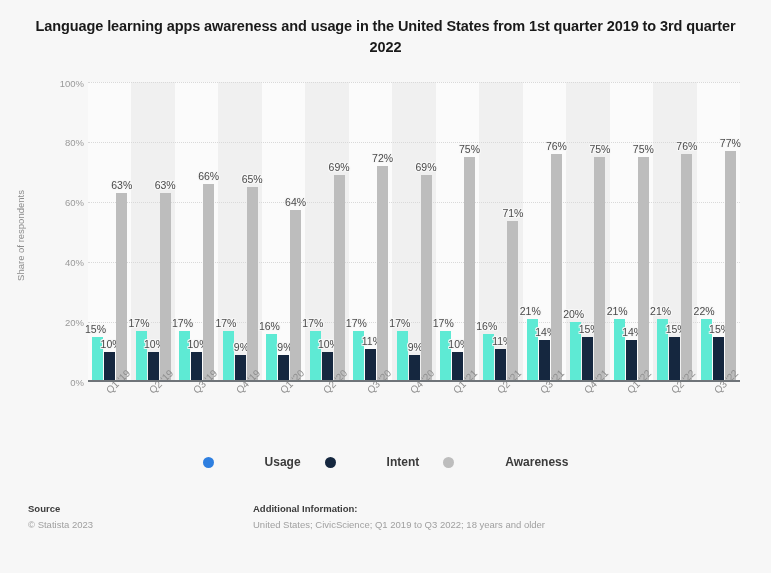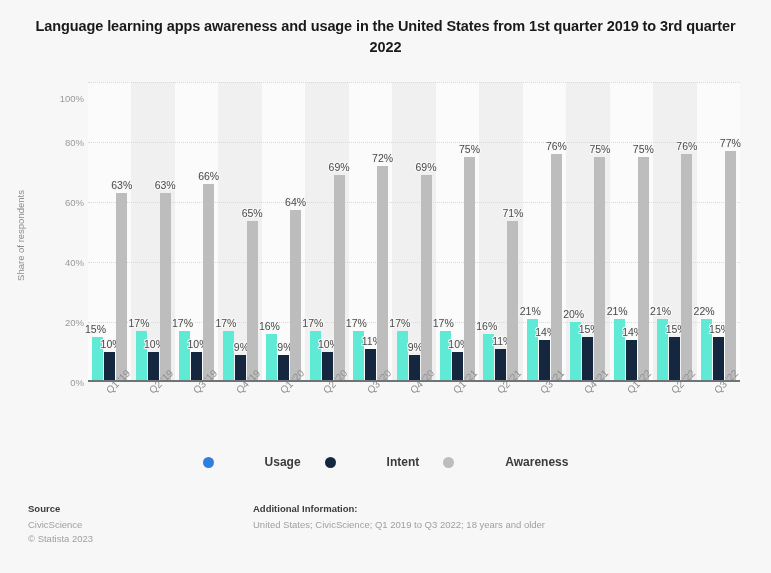--- a/index.html
+++ b/index.html
@@ -193,21 +193,21 @@
 <div id="plot-wrap">
 
   <div id="y-axis-title">Share of respondents</div>
 
   <div id="y-ticks">
       <div class="y-tick" style="top: 300px;">0%</div>
       <div class="y-tick" style="top: 240px;">20%</div>
       <div class="y-tick" style="top: 180px;">40%</div>
       <div class="y-tick" style="top: 120px;">60%</div>
       <div class="y-tick" style="top: 60px;">80%</div>
-      <div class="y-tick" style="top: 16px;">100%</div>
+      <div class="y-tick" style="top: 1px;">100%</div>
     </div>
 
   <div id="plot-area">
     <div id="bands">
         <div class="band base"></div>
         <div class="band alt"></div>
         <div class="band base"></div>
         <div class="band alt"></div>
         <div class="band base"></div>
         <div class="band alt"></div>
@@ -265,21 +265,21 @@
           </div>
           <div class="x-tick">Q3 '19</div>
         </div>
         <div class="group">
           <div class="bar usage" style="height: 51px;">
             <span class="val">17%</span>
           </div>
           <div class="bar intent" style="height: 27px;">
             <span class="val">9%</span>
           </div>
-          <div class="bar awareness" style="height: 161px;">
+          <div class="bar awareness" style="height: 195px;">
             <span class="val">65%</span>
           </div>
           <div class="x-tick">Q4 '19</div>
         </div>
         <div class="group">
           <div class="bar usage" style="height: 48px;">
             <span class="val">16%</span>
           </div>
           <div class="bar intent" style="height: 27px;">
             <span class="val">9%</span>
@@ -426,20 +426,19 @@
     </div>
     <div class="legend-item">
       <span class="legend-dot" style="background: rgb(189, 189, 189);"></span>
       <span class="legend-label">Awareness</span>
     </div>
   </div>
 
 <div id="footer">
   <div id="source-col">
     <div class="foot-head">Source</div>
-    <div class="foot-line">CivicScience</div>
     <div class="foot-line">© Statista 2023</div>
   </div>
   <div id="info-col">
     <div class="foot-head">Additional Information:</div>
     <div class="foot-line">United States; CivicScience; Q1 2019 to Q3 2022; 18 years and older</div>
   </div>
 </div>
 
 </body></html>

